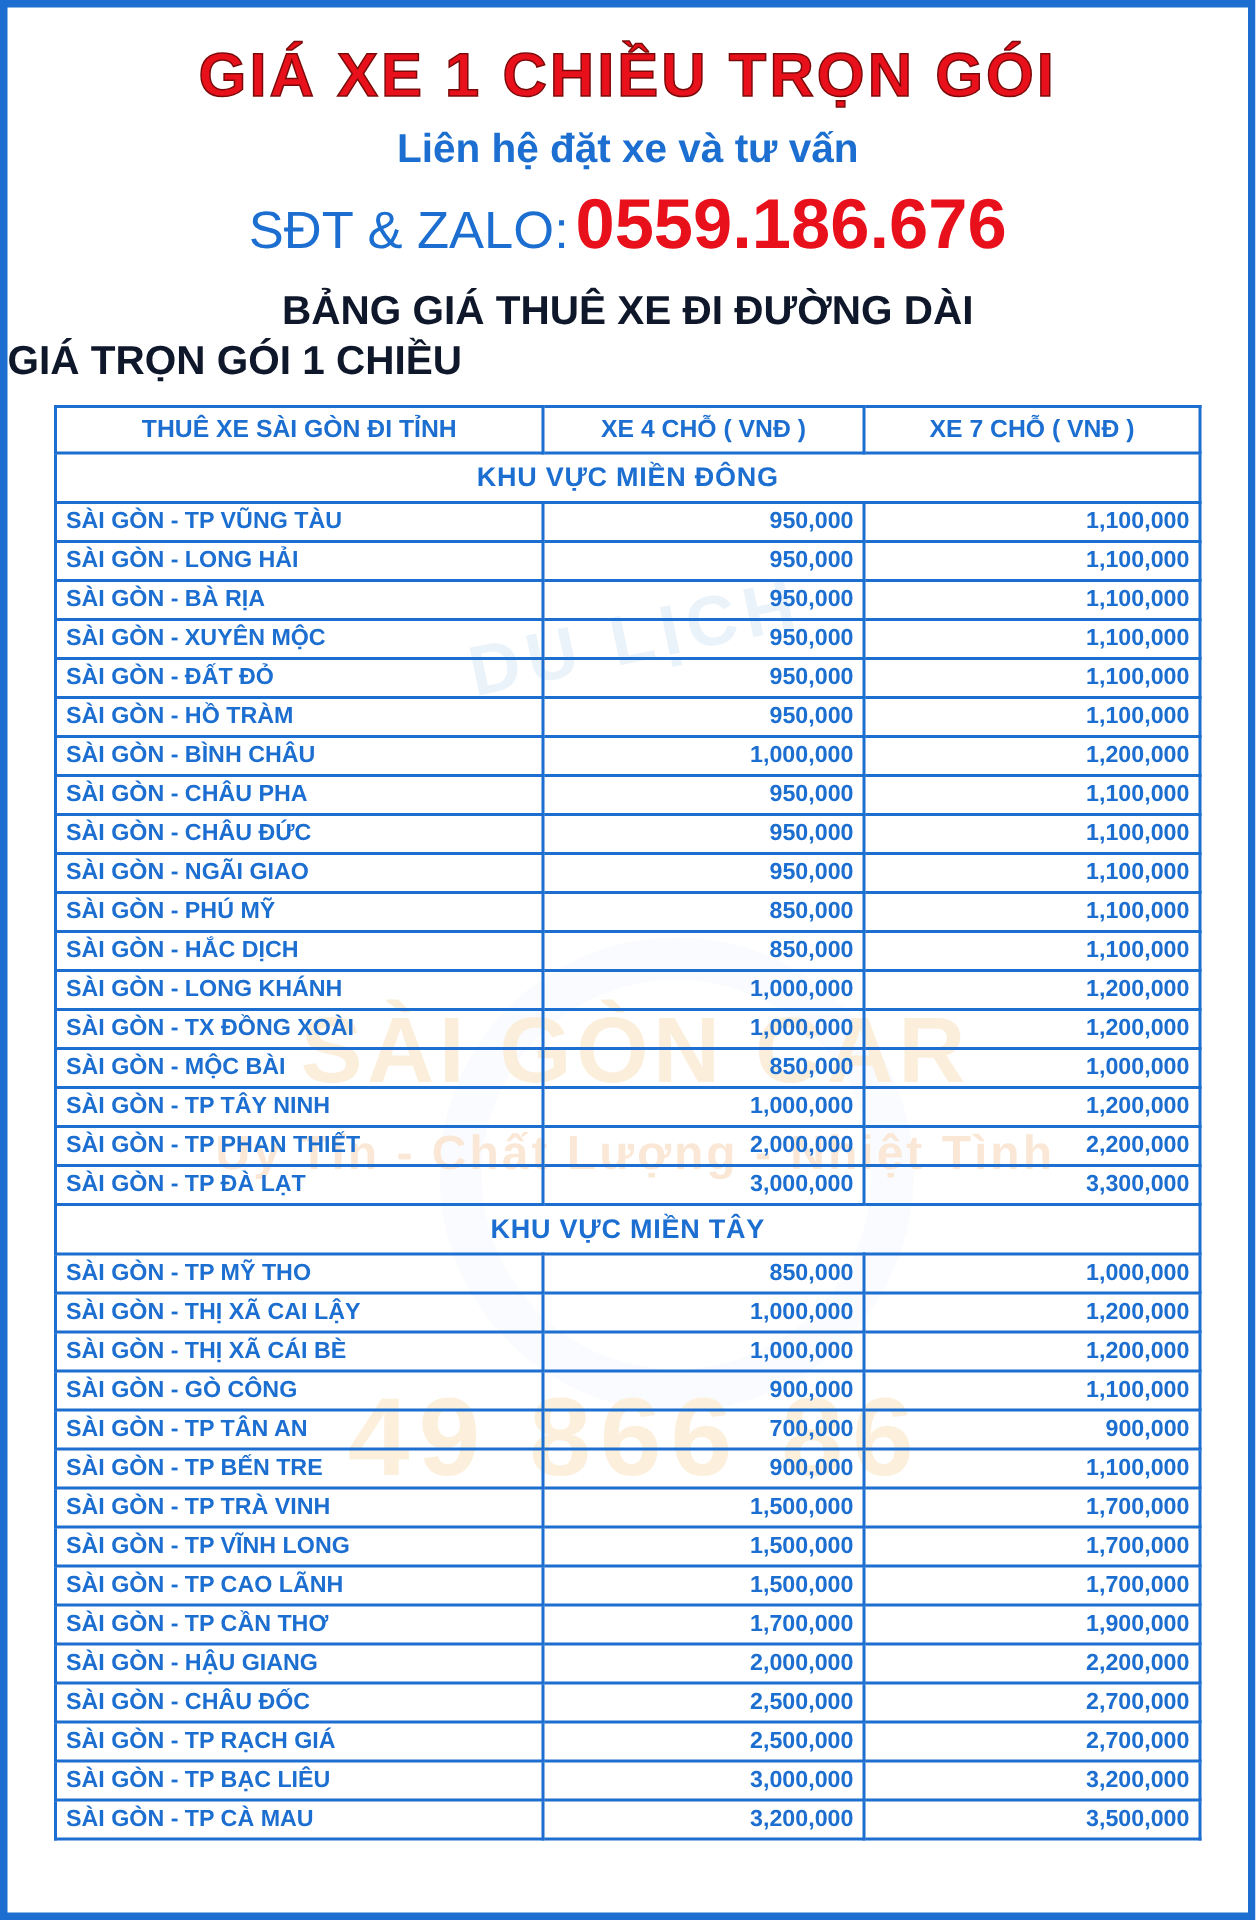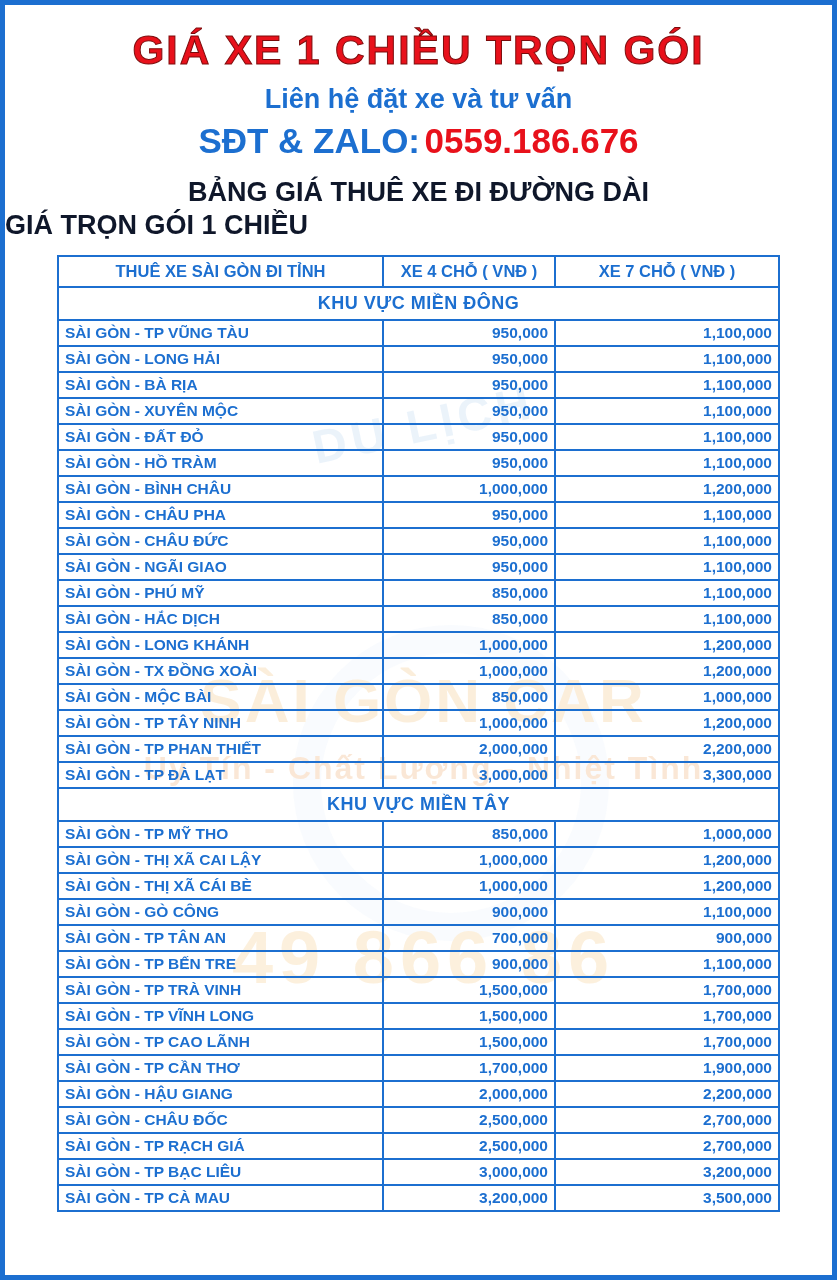--- a/index.html
+++ b/index.html
@@ -106,27 +106,27 @@
     margin-top: 10px;
   }
   .phone-row {
     text-align: center;
     margin-top: 6px;
     white-space: nowrap;
   }
   .phone-label {
     color: #1c6fd0;
     font-size: 35px;
-    font-weight: bold;
+    font-weight: normal;
     letter-spacing: 0px;
     text-align: right;
   }
   .phone-number {
     color: #e8111b;
-    font-size: 35px;
+    font-size: 47px;
     font-weight: bold;
     letter-spacing: 0px;
   }
   .banner-1 {
     text-align: center;
     color: #0f172a;
     font-size: 27px;
     font-weight: bold;
     margin-top: 16px;
   }
@@ -146,21 +146,21 @@
     border: 2px solid #1c6fd0;
     color: #1c6fd0;
     font-weight: bold;
     font-size: 15.5px;
     padding: 3px 6px;
     height: 21px;
     box-sizing: border-box;
     background: transparent;
   }
   td.col-route { width: 325px; text-align: left; }
-  td.col-p4 { width: 172px; text-align: right; }
+  td.col-p4 { width: 214px; text-align: right; }
   td.col-p7 { width: 224px; text-align: right; }
   tr.head td {
     text-align: center;
     font-size: 16.5px;
     padding: 5px 4px;
   }
   tr.section td {
     text-align: center;
     font-size: 18px;
     padding: 5px 8px;

